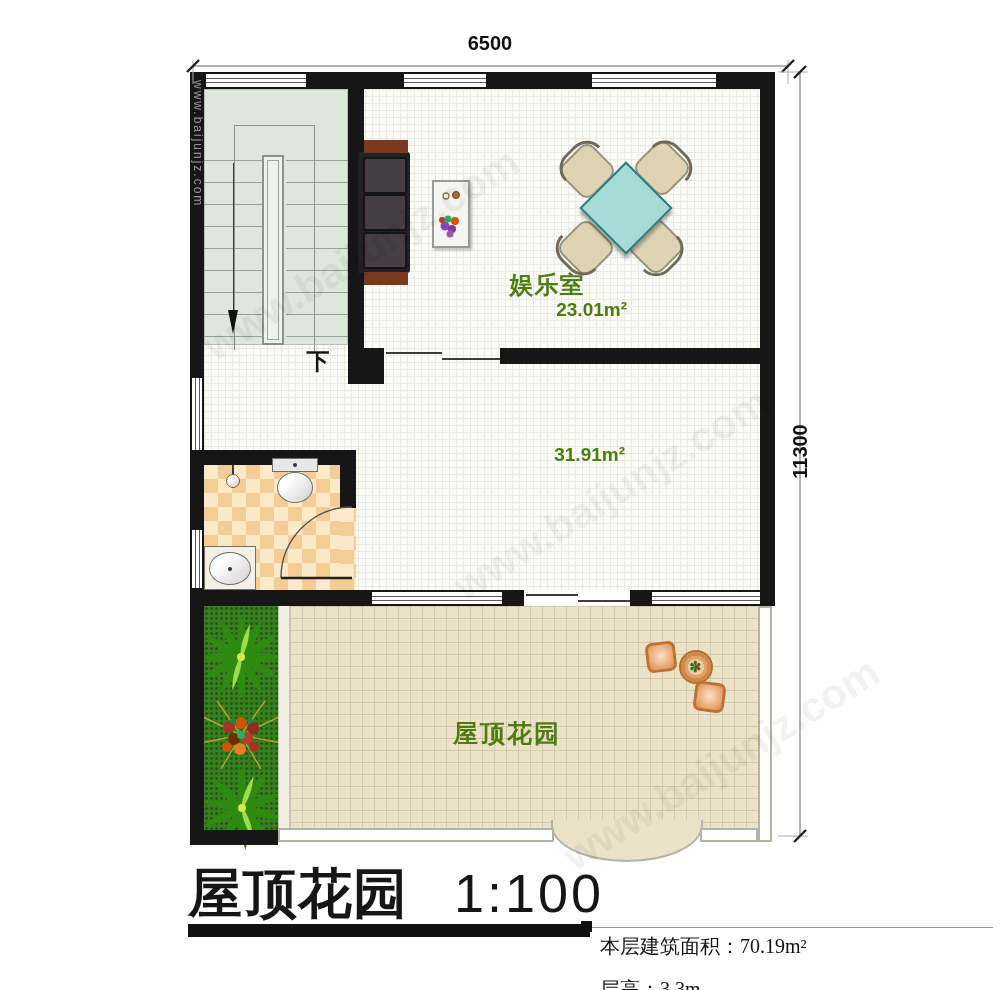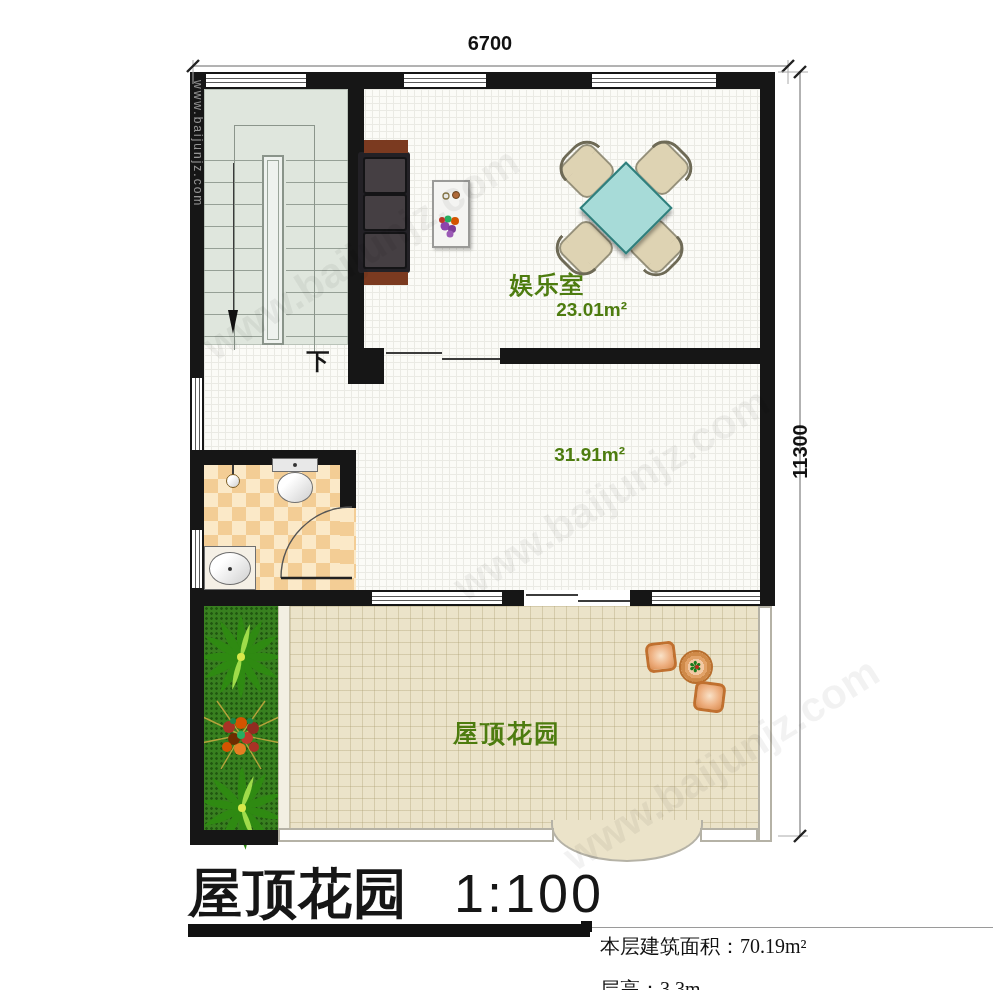--- a/index.html
+++ b/index.html
@@ -255,21 +255,21 @@
     <line x1="800" y1="72" x2="800" y2="836" stroke="#666" stroke-width="1"></line>
     <line x1="778" y1="72" x2="808" y2="72" stroke="#aaa" stroke-width="1"></line>
     <line x1="778" y1="836" x2="808" y2="836" stroke="#aaa" stroke-width="1"></line>
     <line x1="794" y1="78" x2="806" y2="66" stroke="#222" stroke-width="2.4"></line>
     <line x1="794" y1="842" x2="806" y2="830" stroke="#222" stroke-width="2.4"></line>
 
     <path d="M281,578 A71,71 0 0 1 352,507" fill="none" stroke="#555" stroke-width="1.4"></path>
     <line x1="281" y1="578" x2="352" y2="578" stroke="#222" stroke-width="2.4"></line>
   </svg>
 
-  <div class="dim-label" style="left:440px;top:32px;width:100px;">6700</div>
+  <div class="dim-label" style="left:440px;top:32px;width:100px;">6500</div>
   <div class="dim-label dim-vert" style="left:768px;top:440px;width:64px;">11300</div>
 
   <div class="room-label" style="left:467px;top:272px;width:160px;">
     <span class="rname">娱乐室</span>
     <span class="rarea">23.01m²</span>
   </div>
   <div class="room-label" style="left:465px;top:444px;width:160px;">
     <span class="rarea">31.91m²</span>
   </div>
   <div class="room-label" style="left:427px;top:719px;width:160px;">

